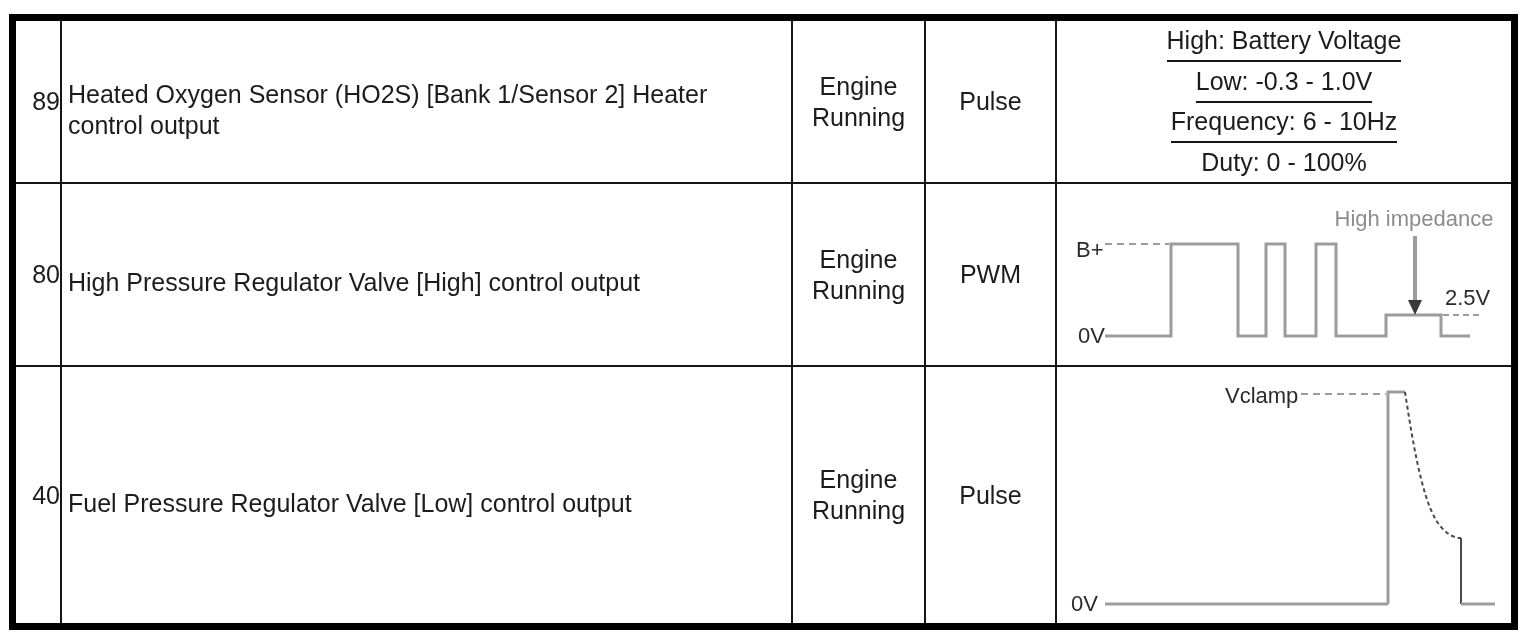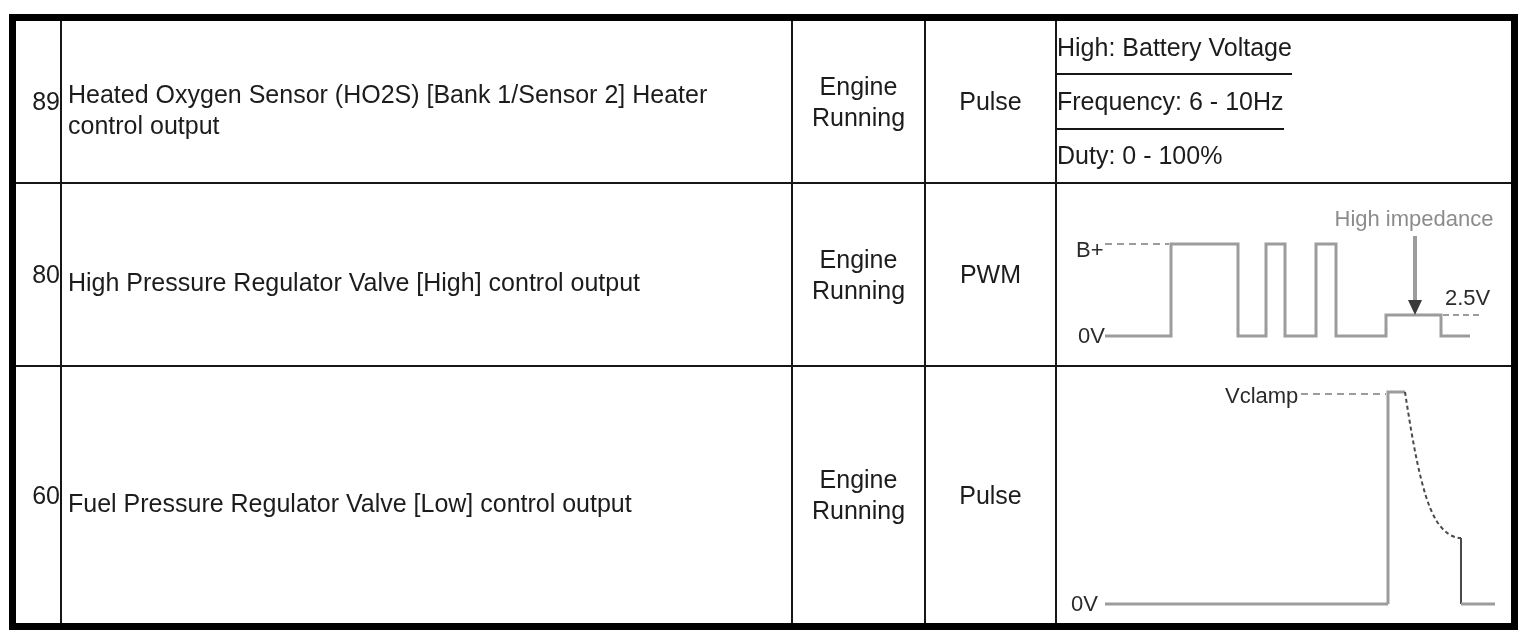--- a/index.html
+++ b/index.html
@@ -9,21 +9,21 @@
        box-sizing:border-box;display:grid;
        grid-template-columns:46px 731px 133px 131px 454px;
        grid-template-rows:163px 183px 256px;background:#fff;}
   .cell{box-sizing:border-box;border-right:2px solid #161616;border-bottom:2px solid #161616;
         display:flex;align-items:center;justify-content:center;font-size:25px;}
   .last-col{border-right:none;}
   .last-row{border-bottom:none;}
   .num{justify-content:flex-end;}
   .desc{justify-content:flex-start;text-align:left;padding:16px 26px 0 6px;line-height:31px;}
   .cond,.type{text-align:center;line-height:31px;padding:0 8px;}
-  .spec{flex-direction:column;align-items:flex-start;padding:0;}
+  .spec{flex-direction:column;align-items:center;padding:0;}
   .spec-row{flex:1;display:flex;align-items:center;justify-content:center;
             border-bottom:2px solid #161616;box-sizing:border-box;}
   .spec-row:last-child{border-bottom:none;}
   .wave{position:relative;padding:0;}
   .wave svg{position:absolute;left:0;top:0;display:block;}
   svg text{font-family:"Liberation Sans","DejaVu Sans",sans-serif;}
 </style>
 </head>
 <body>
 
@@ -38,20 +38,23 @@
     </div>
     <div class="cell cond">
       <span>Engine Running</span>
     </div>
     <div class="cell type">
       <span>Pulse</span>
     </div>
     <div class="cell spec last-col">
       <div class="spec-row">
         <span>High: Battery Voltage</span>
+      </div>
+      <div class="spec-row">
+        <span>Low: -0.3 - 1.0V</span>
       </div>
       <div class="spec-row">
         <span>Frequency: 6 - 10Hz</span>
       </div>
       <div class="spec-row">
         <span>Duty: 0 - 100%</span>
       </div>
     </div>
 
     <div class="cell num">
@@ -74,21 +77,21 @@
         <polyline points="48,152 114,152 114,60 181,60 181,152 209,152 209,60 228,60 228,152 259,152 259,60 279,60 279,152 329,152 329,131 384,131 384,152 413,152" fill="none" stroke="#9c9c9c" stroke-width="3"></polyline>
         <line x1="386" y1="131" x2="424" y2="131" stroke="#9c9c9c" stroke-width="2" stroke-dasharray="6 4"></line>
         <text x="388" y="121" font-size="22" fill="#2b2b2b">2.5V</text>
         <text x="357" y="42" font-size="22" fill="#8c8c8c" text-anchor="middle">High impedance</text>
         <line x1="358" y1="52" x2="358" y2="118" stroke="#9c9c9c" stroke-width="4"></line>
         <polygon points="351,116 365,116 358,131" fill="#3a3a3a"></polygon>
       </svg>
     </div>
 
     <div class="cell num last-row">
-      <span>60</span>
+      <span>40</span>
     </div>
     <div class="cell desc last-row">
       <span>Fuel Pressure Regulator Valve [Low] control output</span>
     </div>
     <div class="cell cond last-row">
       <span>Engine Running</span>
     </div>
     <div class="cell type last-row">
       <span>Pulse</span>
     </div>

